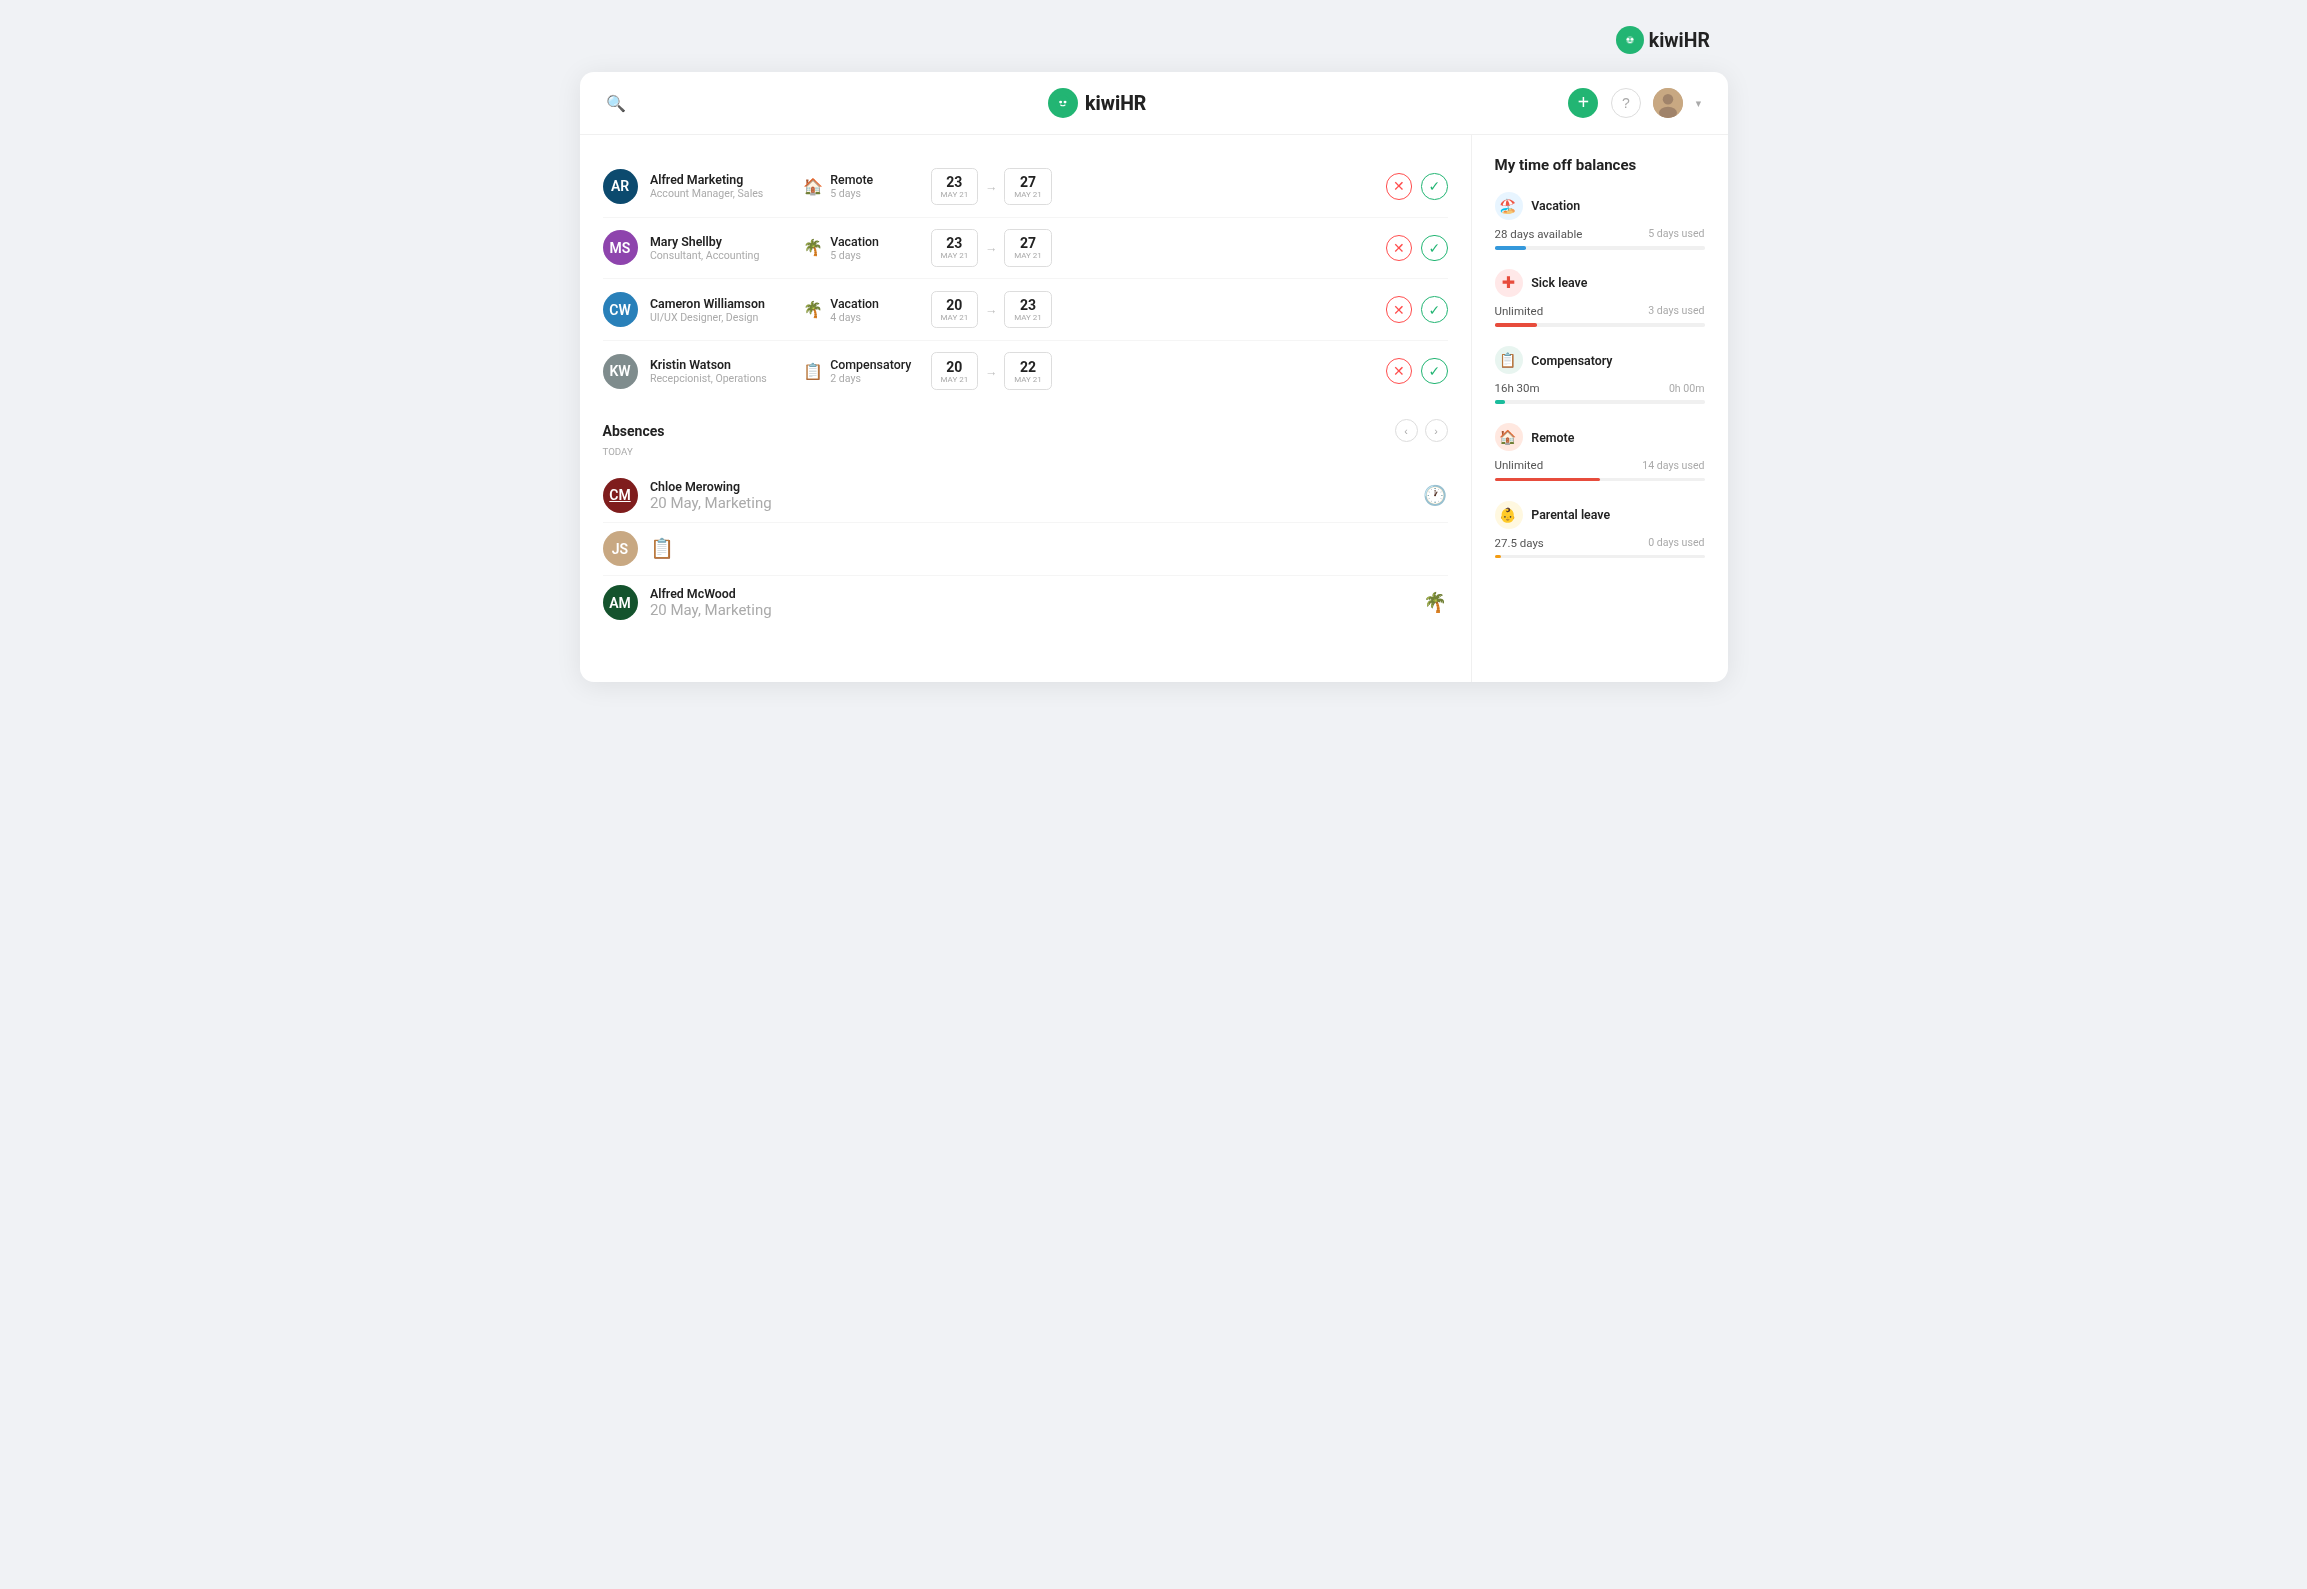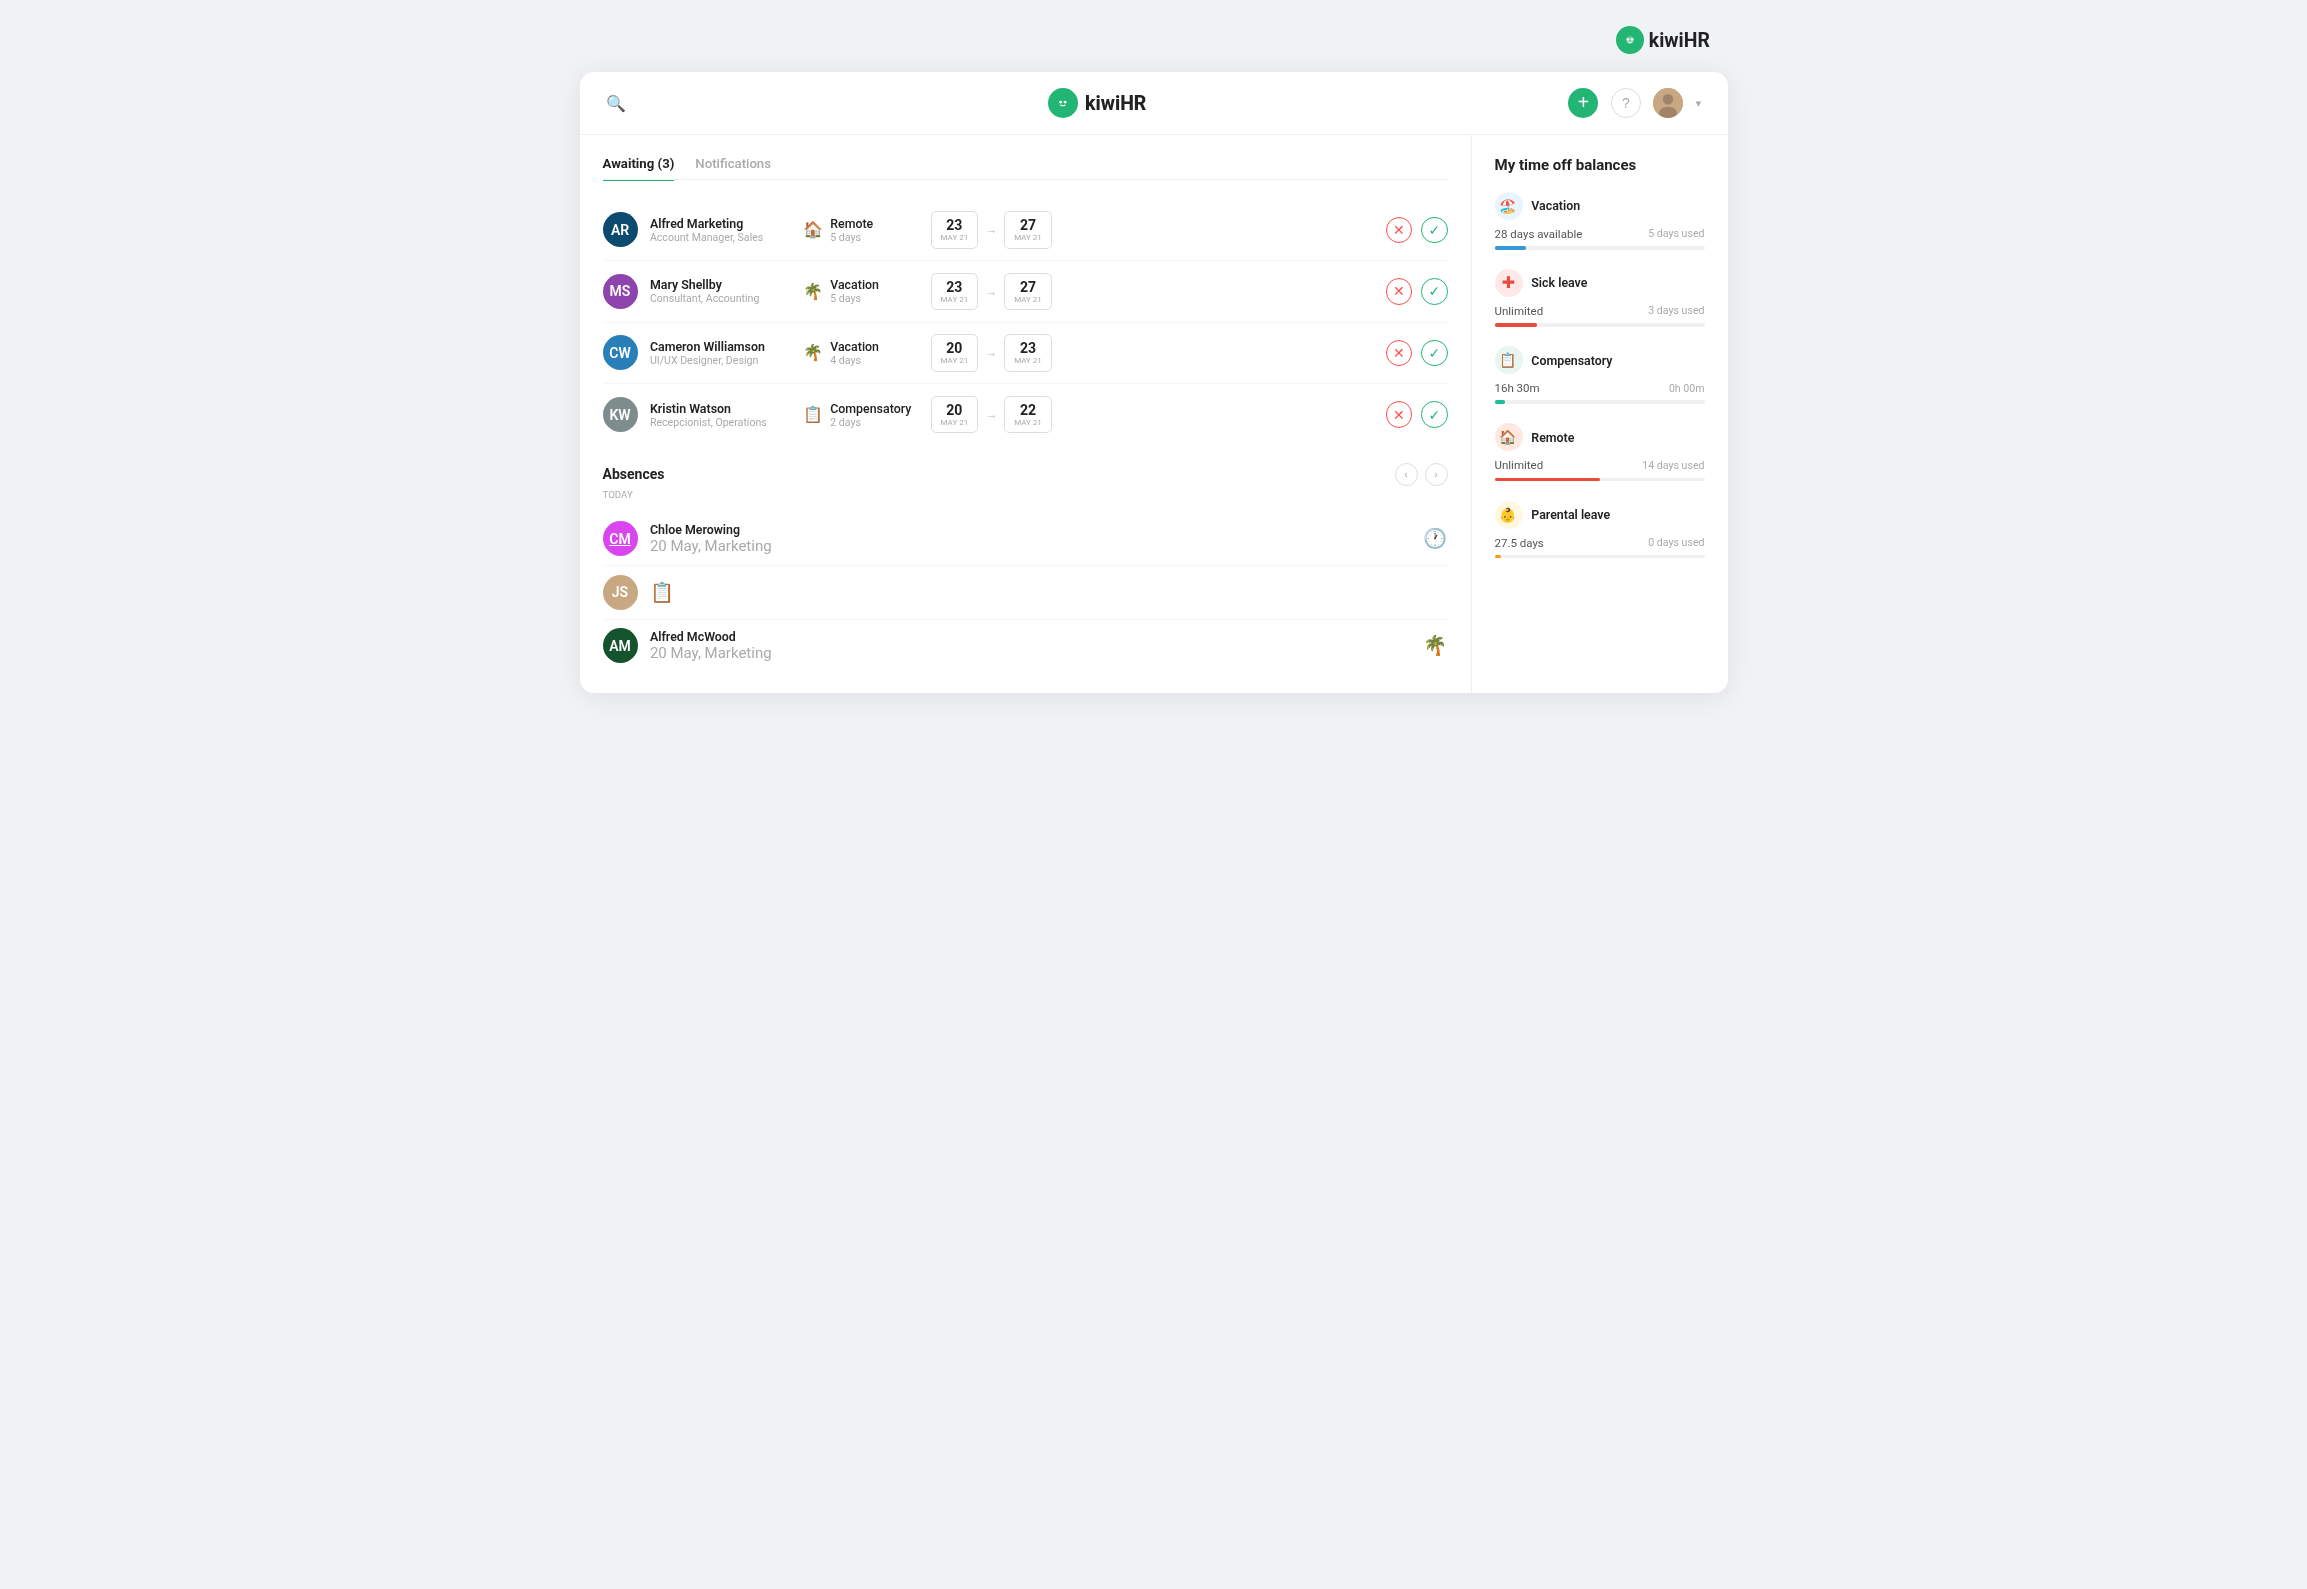--- a/index.html
+++ b/index.html
@@ -366,24 +366,20 @@
         </svg>
       </div>
       <span class="chevron-down">▾</span>
     </div>
   </div>
 
   <div class="card-body">
 
     <div class="left-panel">
 
-      <div class="tabs">
-        <div class="tab active">Awaiting (3)</div>
-        <div class="tab">Notifications</div>
-      </div>
 
       <div>
 
         <div class="awaiting-row">
           <div class="person-avatar">
             <div class="avatar-img" style="background:#0c4a6e;">AR</div>
           </div>
           <div class="person-info">
             <div class="person-name">Alfred Marketing</div>
             <div class="person-role">Account Manager, Sales</div>
@@ -514,21 +510,21 @@
           <span class="absences-title">Absences</span>
           <div class="nav-arrows">
             <button class="nav-arrow">‹</button>
             <button class="nav-arrow">›</button>
           </div>
         </div>
         <div class="absences-date">TODAY</div>
 
         <div class="absence-row">
           <div class="person-avatar">
-            <div class="avatar-img" style="background:#d946ef;text-decoration:underline;">CM</div>
+            <div class="avatar-img" style="background:#7f1d1d;text-decoration:underline;">CM</div>
           </div>
           <div class="absence-info">
             <div class="absence-name">Chloe Merowing</div>
             <div class="absence-date">20 May, Marketing</div>
           </div>
           <span class="absence-icon">🕐</span>
         </div>
         <div class="absence-row">
           <div class="person-avatar">
             <div class="avatar-img" style="background:#c8a882;">JS</div>

